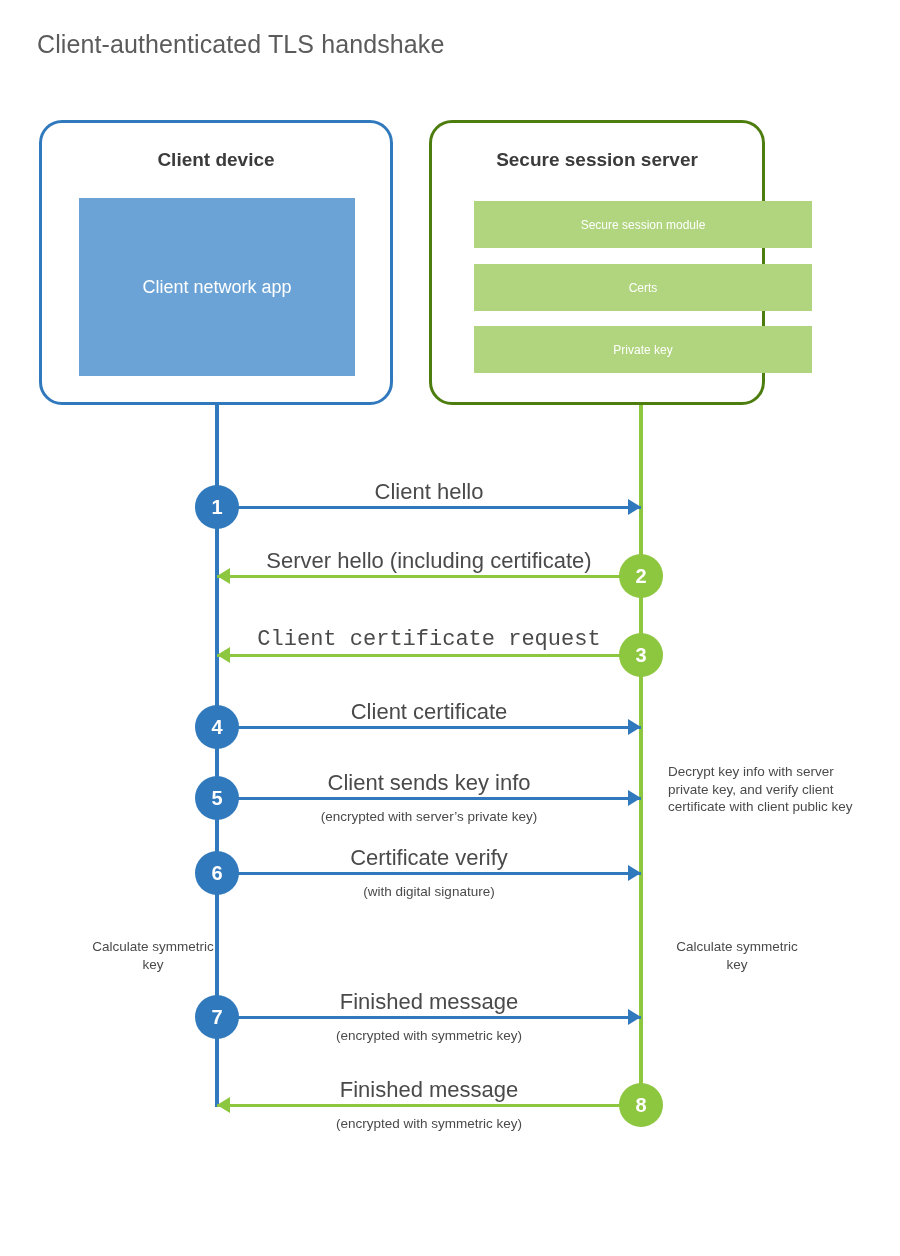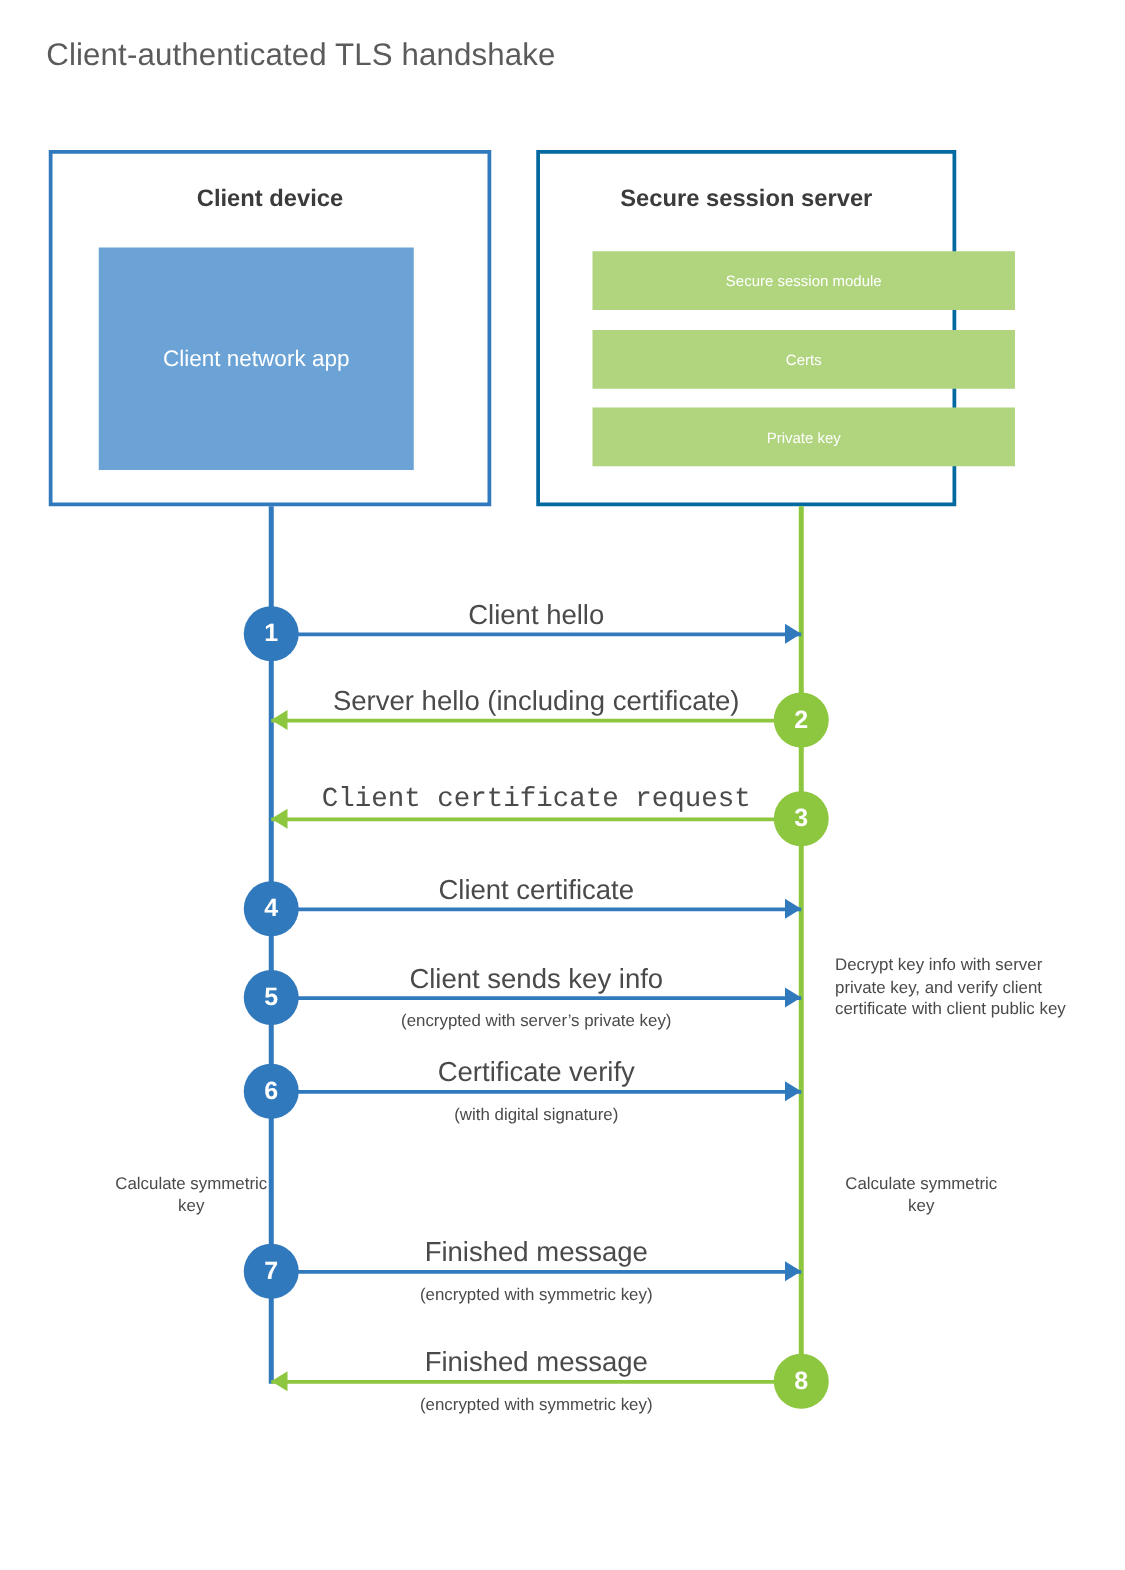--- a/index.html
+++ b/index.html
@@ -30,50 +30,51 @@
     font-weight: 400;
     color: #5b5b5b;
     letter-spacing: .1px;
     white-space: nowrap;
   }
   
   .party-box {
     position: absolute;
     background: #ffffff;
     box-sizing: border-box;
+    border-radius: 23px;
   }
   #client-device-box {
     left: 39px;
     top: 120px;
     width: 354px;
     height: 285px;
     border: 3px solid #3179bd;
   }
   #server-box {
     left: 429px;
     top: 120px;
     width: 336px;
     height: 285px;
-    border: 3px solid #0369a1;
+    border: 3px solid #4d7c0f;
   }
   .party-title {
     position: absolute;
     top: 26px;
     left: 0;
     width: 100%;
     text-align: center;
     font-size: 19px;
     font-weight: bold;
     color: #3b3b3b;
   }
   #client-app-box {
     position: absolute;
     left: 37px;
     top: 75px;
-    width: 252px;
+    width: 276px;
     height: 178px;
     background: #6ba3d6;
     color: #ffffff;
     font-size: 18px;
     line-height: 26px;
     display: flex;
     align-items: center;
     justify-content: center;
     text-align: center;
   }

